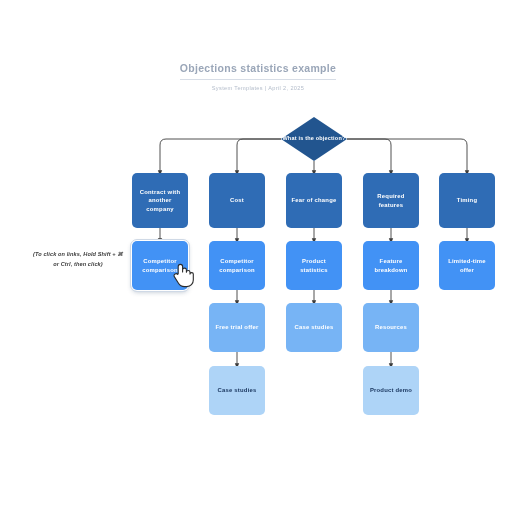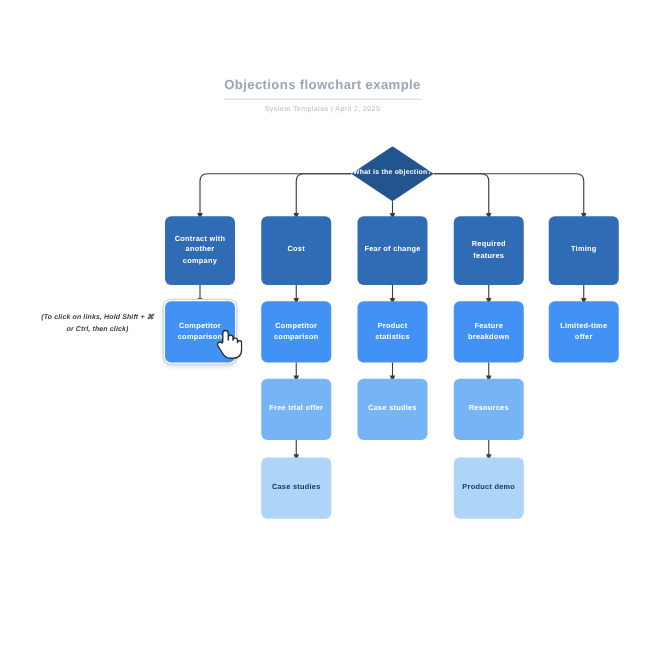--- a/index.html
+++ b/index.html
@@ -133,21 +133,21 @@
     top: 262px;
     width: 22px;
     height: 26px;
     pointer-events: none;
   }
 </style>
 </head>
 <body>
 
 <div id="header">
-  <div id="title">Objections flowchart example</div>
+  <div id="title">Objections statistics example</div>
   <div id="subtitle">System Templates  |  April 2, 2025</div>
 </div>
 
 <div id="canvas">
 
   <svg id="wires" viewBox="0 0 516 516">
     <defs>
       <marker id="arw" markerWidth="6" markerHeight="6" refX="3.1" refY="2.6" orient="auto" markerUnits="userSpaceOnUse">
         <path d="M0.4,0.4 L5.6,2.6 L0.4,4.8 z" fill="#3c3c3c"></path>
       </marker>

